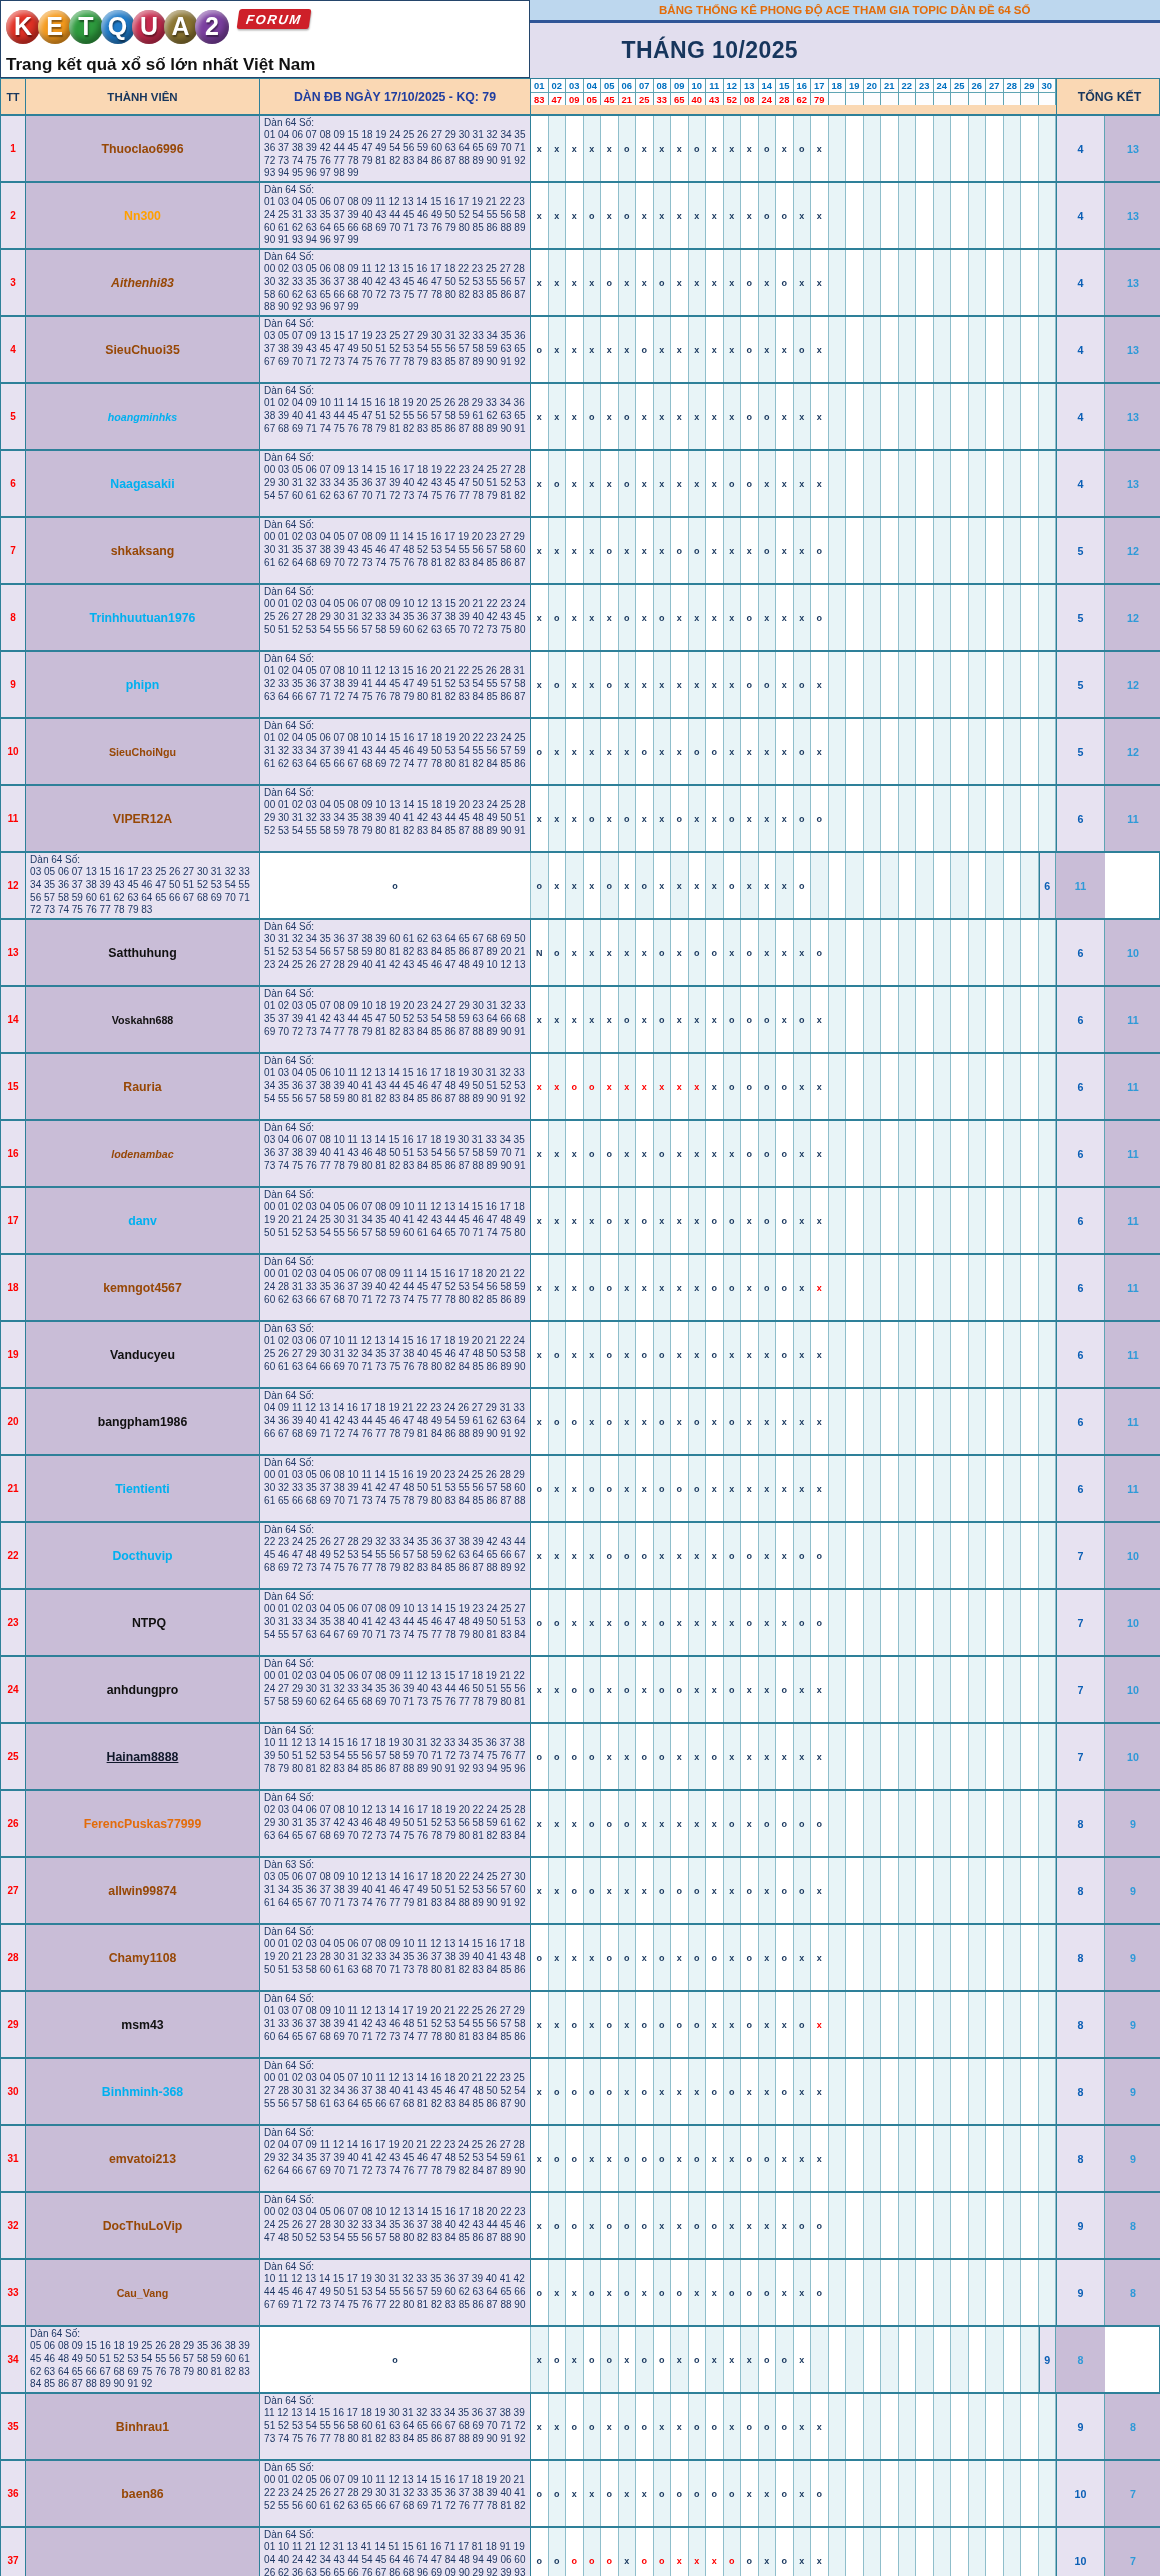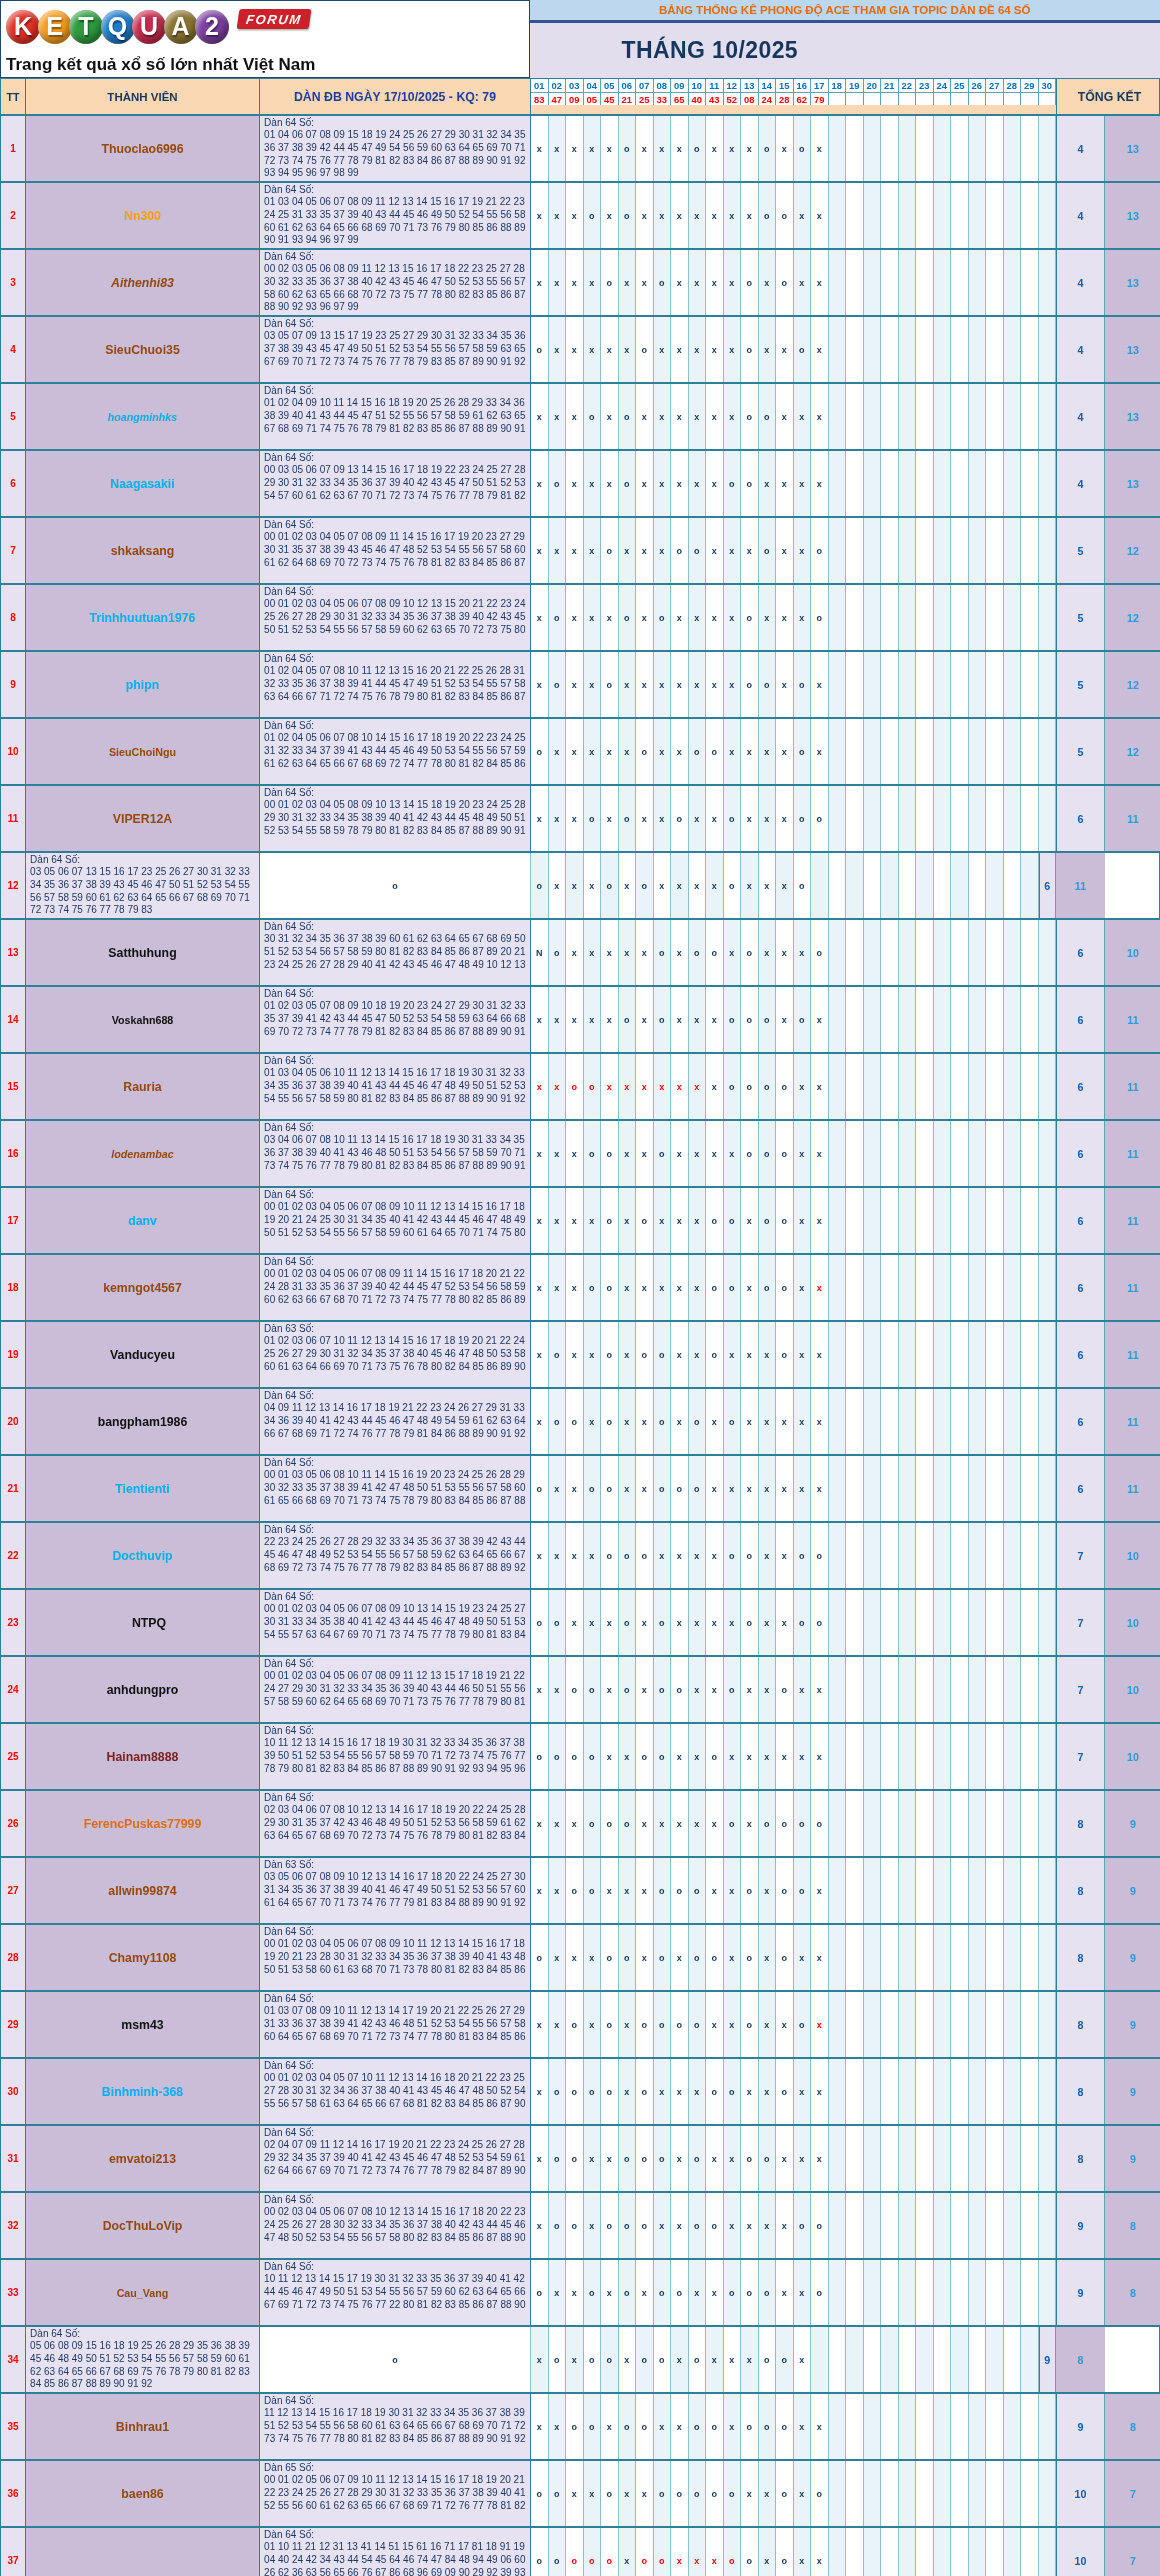--- a/index.html
+++ b/index.html
@@ -1907,21 +1907,21 @@
         <div class="c-day"></div>
         <div class="c-day alt"></div>
         <div class="c-day"></div>
         <div class="c-day alt"></div>
         <div class="c-t1">7</div>
         <div class="c-t2">10</div>
       </div>
       <div class="row">
         <div class="c-tt">25</div>
         <div class="c-member">
-          <span class="name" style="color: #7f1d1d;">Hainam8888</span>
+          <span class="name" style="color: #0f172a; text-decoration: underline;">Hainam8888</span>
         </div>
         <div class="c-nums"><span class="lbl">Dàn 64 Số:</span>10 11 12 13 14 15 16 17 18 19 30 31 32 33 34 35 36 37 38 39 50 51 52 53 54 55 56 57 58 59 70 71 72 73 74 75 76 77 78 79 80 81 82 83 84 85 86 87 88 89 90 91 92 93 94 95 96</div>
         <div class="c-day">
           <span>o</span>
         </div>
         <div class="c-day alt">
           <span>o</span>
         </div>
         <div class="c-day">
           <span>o</span>

